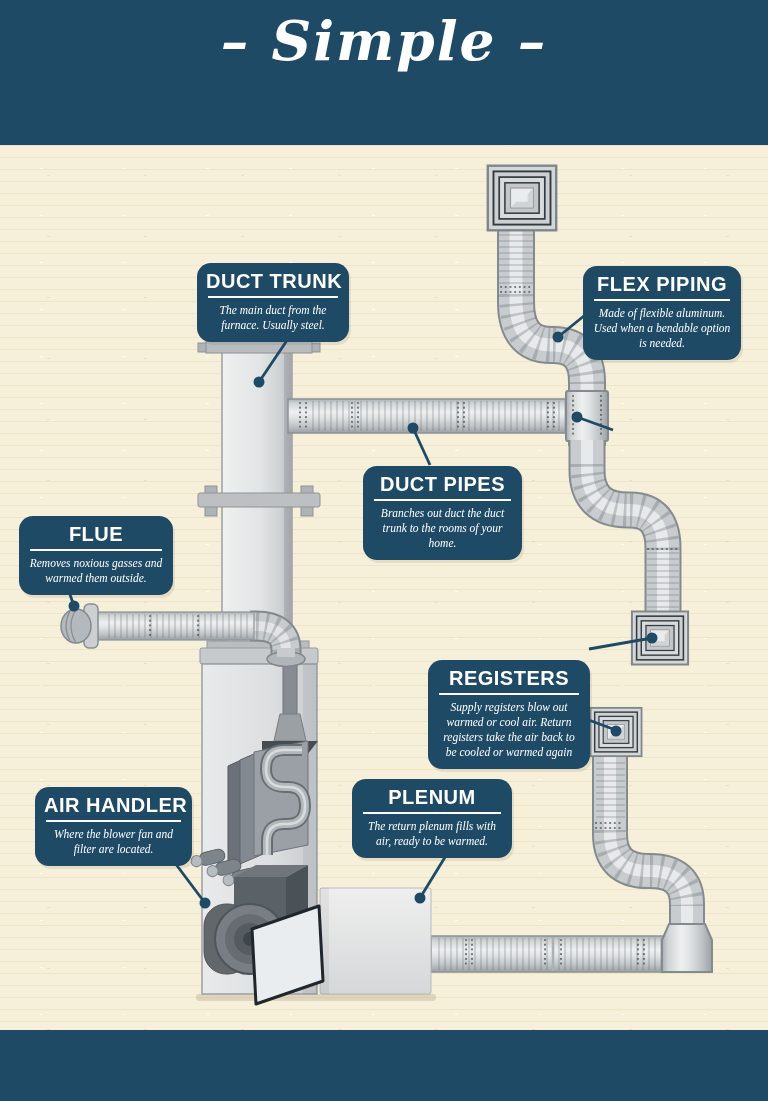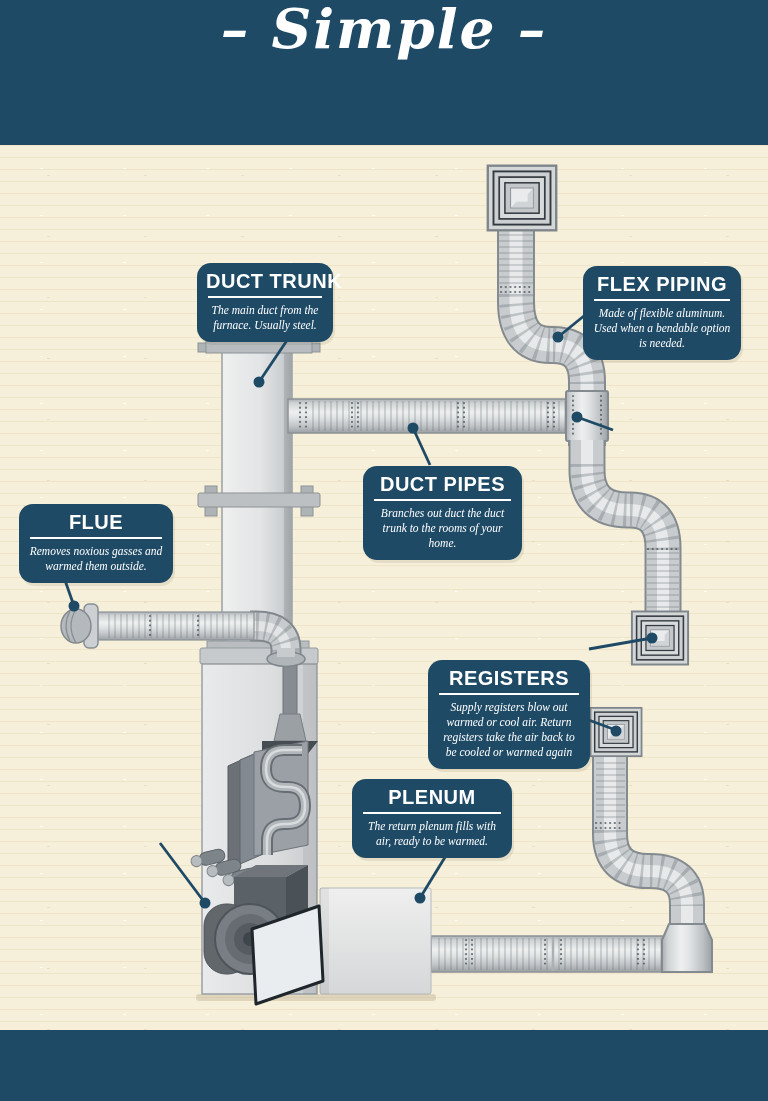--- a/index.html
+++ b/index.html
@@ -8,34 +8,34 @@
   .paper{position:absolute;left:0;right:0;top:145px;bottom:71px;
     background-image:
       repeating-linear-gradient(180deg, rgba(196,176,120,.16) 0 1px, rgba(0,0,0,0) 1px 12px),
       radial-gradient(rgba(190,168,116,.22) 1px, rgba(0,0,0,0) 1.4px),
       radial-gradient(rgba(255,255,255,.8) 1px, rgba(0,0,0,0) 1.4px);
     background-size:auto, 97px 61px, 83px 47px;}
   .band{position:absolute;left:0;right:0;background:#1e4a66;}
   .header{top:0;height:145px;text-align:center;color:#fff;}
   .footer{bottom:0;height:71px;}
   .script-title{font-family:"DejaVu Serif",serif;font-style:italic;font-weight:700;
-    font-size:55px;line-height:1.05;letter-spacing:2px;}
+    font-size:55px;line-height:1.05;padding-top:12px;letter-spacing:2px;}
   .main-title{font-weight:700;font-size:45px;letter-spacing:1.5px;margin-top:3px;}
   svg{position:absolute;left:0;top:0;}
   .callout{position:absolute;box-sizing:border-box;background:#1e4a66;color:#fff;
     border-radius:14px;padding:8px 9px 9px;text-align:center;
     box-shadow:2px 3px 0 rgba(80,65,25,.10);}
   .co-title{font-weight:700;font-size:20px;line-height:1.05;letter-spacing:.5px;white-space:nowrap;}
   .co-rule{height:2px;background:#ffffff;margin:4px 2px 5px;}
   .co-desc{font-family:"Liberation Serif",serif;font-style:italic;font-size:11.5px;line-height:1.3;}
-  #co-duct-trunk{left:197px;top:263px;width:136px;}
+  #co-duct-trunk{left:197px;top:263px;width:152px;}
   #co-flex-piping{left:583px;top:266px;width:158px;}
   #co-transitions{left:612px;top:394px;width:153px;}
   #co-duct-pipes{left:363px;top:466px;width:159px;}
-  #co-flue{left:19px;top:504px;width:154px;}
+  #co-flue{left:19px;top:516px;width:154px;}
   #co-registers{left:428px;top:660px;width:162px;}
   #co-air-handler{left:35px;top:787px;width:157px;}
   #co-plenum{left:352px;top:779px;width:160px;}
 </style>
 </head>
 <body>
 
 <div class="poster">
 
   <div class="band header">
@@ -291,20 +291,25 @@
   <div class="callout" id="co-flue">
     <div class="co-title">FLUE</div>
     <div class="co-rule"></div>
     <div class="co-desc">Removes noxious gasses and warmed them outside.</div>
   </div>
   <div class="callout" id="co-registers">
     <div class="co-title">REGISTERS</div>
     <div class="co-rule"></div>
     <div class="co-desc">Supply registers blow out warmed or cool air. Return registers take the air back to be cooled or warmed again</div>
   </div>
+  <div class="callout" id="co-air-handler">
+    <div class="co-title">AIR HANDLER</div>
+    <div class="co-rule"></div>
+    <div class="co-desc">Where the blower fan and filter are located.</div>
+  </div>
   <div class="callout" id="co-plenum">
     <div class="co-title">PLENUM</div>
     <div class="co-rule"></div>
     <div class="co-desc">The return plenum fills with air, ready to be warmed.</div>
   </div>
 
   <div class="band footer"></div>
 </div>
 
 </body></html>

